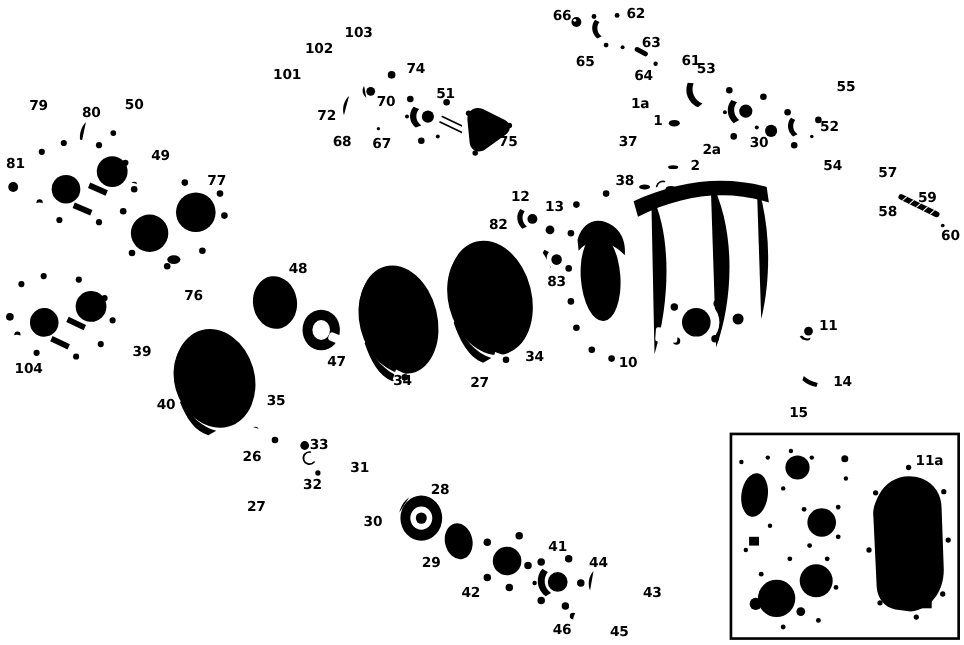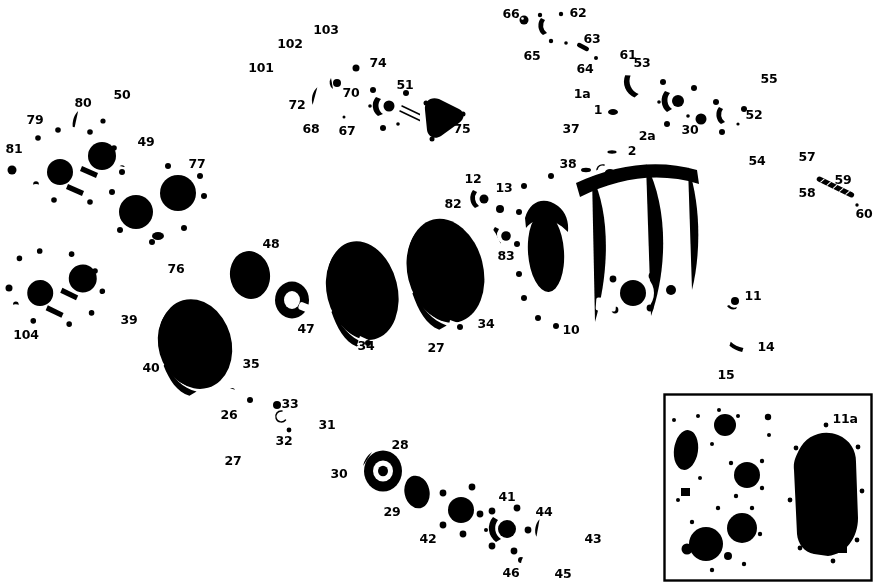--- a/index.html
+++ b/index.html
@@ -505,21 +505,21 @@
         <circle cx="833" cy="561" r="2.4"></circle>
     <circle cx="800" cy="548" r="2.4"></circle>
         <circle cx="790" cy="500" r="2.4"></circle>
     <rect x="812" y="538" width="11" height="9"></rect>
         <rect x="838" y="545" width="9" height="8"></rect>
     <circle cx="830" cy="544" r="1.6"></circle>
   </g>
 </svg>
 
 <div id="labels-layer">
-      <span class="part-label" style="left: 35px; top: 96px; margin-top: 24px;">79</span>
+      <span class="part-label" style="left: 35px; top: 96px;">79</span>
       <span class="part-label" style="left: 83px; top: 103px;">80</span>
       <span class="part-label" style="left: 122px; top: 95px;">50</span>
       <span class="part-label" style="left: 14px; top: 149px;">81</span>
       <span class="part-label" style="left: 146px; top: 142px;">49</span>
       <span class="part-label" style="left: 197px; top: 164px;">77</span>
       <span class="part-label" style="left: 261px; top: 68px;">101</span>
       <span class="part-label" style="left: 290px; top: 44px;">102</span>
       <span class="part-label" style="left: 326px; top: 30px;">103</span>
       <span class="part-label" style="left: 378px; top: 63px;">74</span>
       <span class="part-label" style="left: 297px; top: 105px;">72</span>
@@ -537,21 +537,21 @@
       <span class="part-label" style="left: 642px; top: 63px;">53</span>
       <span class="part-label" style="left: 733px; top: 79px; margin-left: 36px;">55</span>
       <span class="part-label" style="left: 582px; top: 94px;">1a</span>
       <span class="part-label" style="left: 598px; top: 110px;">1</span>
       <span class="part-label" style="left: 571px; top: 129px;">37</span>
       <span class="part-label" style="left: 647px; top: 136px;">2a</span>
       <span class="part-label" style="left: 632px; top: 151px;">2</span>
       <span class="part-label" style="left: 568px; top: 164px;">38</span>
       <span class="part-label" style="left: 690px; top: 130px;">30</span>
       <span class="part-label" style="left: 754px; top: 115px;">52</span>
-      <span class="part-label" style="left: 757px; top: 161px;">54</span>
+      <span class="part-label" style="left: 757px; top: 151px;">54</span>
       <span class="part-label" style="left: 807px; top: 157px;">57</span>
       <span class="part-label" style="left: 807px; top: 193px;">58</span>
       <span class="part-label" style="left: 843px; top: 180px;">59</span>
       <span class="part-label" style="left: 864px; top: 214px;">60</span>
       <span class="part-label" style="left: 473px; top: 179px;">12</span>
       <span class="part-label" style="left: 504px; top: 188px;">13</span>
       <span class="part-label" style="left: 453px; top: 204px;">82</span>
       <span class="part-label" style="left: 506px; top: 256px; text-align: center;">83</span>
       <span class="part-label" style="left: 571px; top: 330px;">10</span>
       <span class="part-label" style="left: 753px; top: 296px;">11</span>

